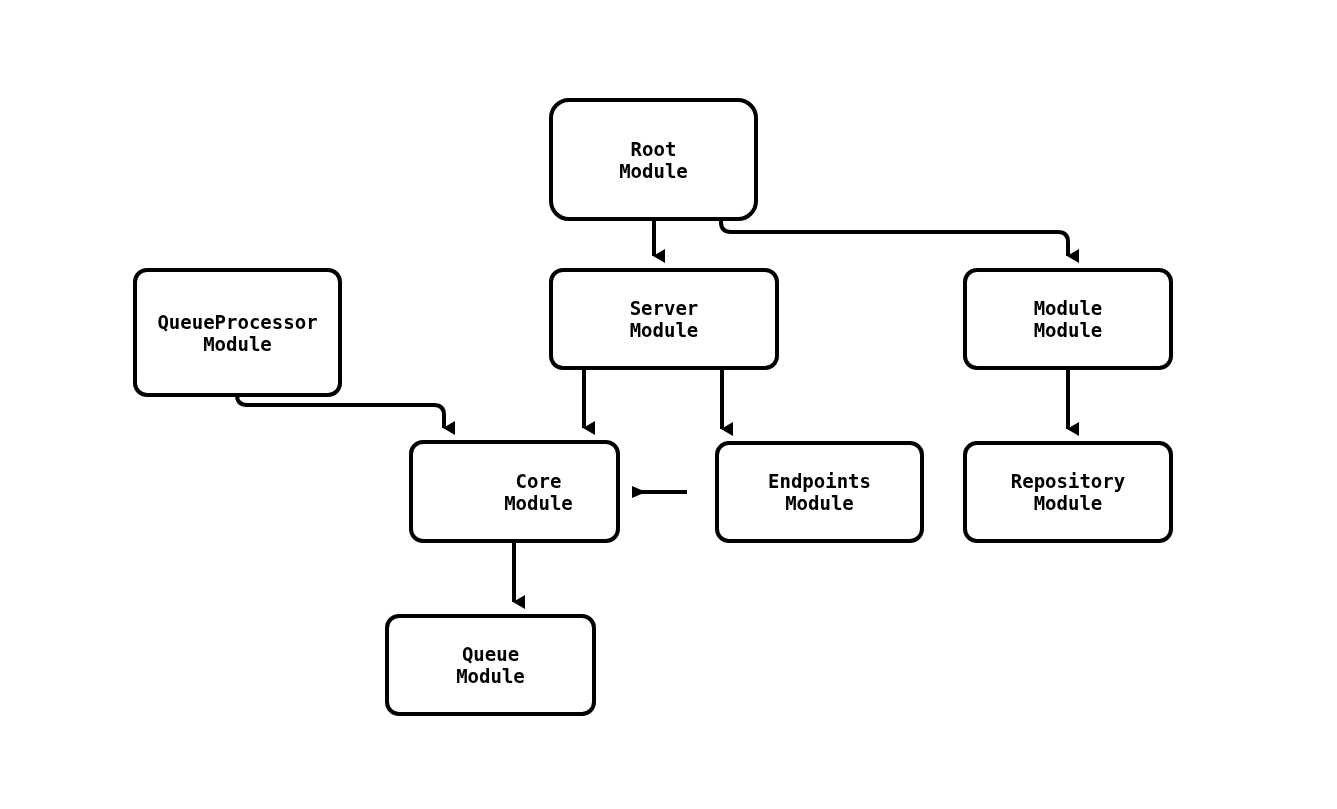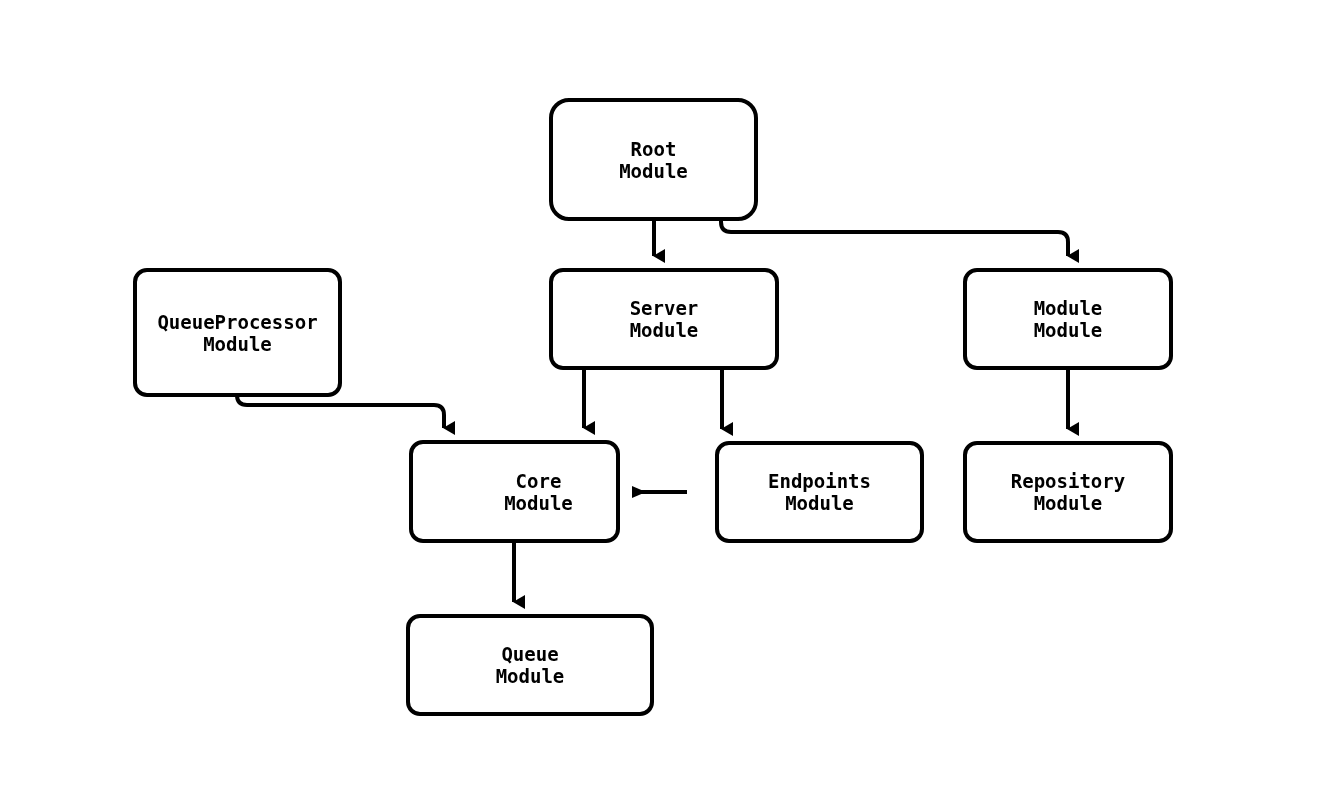--- a/index.html
+++ b/index.html
@@ -117,18 +117,18 @@
   <div class="node" style="left:687px; top:441px; width:209px; height:102px;margin-left:28px;">
     <div class="node-label">Endpoints</div>
     <div class="node-label node-label-line2">Module</div>
   </div>
 
   <div class="node" style="left:963px; top:441px; width:210px; height:102px;">
     <div class="node-label">Repository</div>
     <div class="node-label node-label-line2">Module</div>
   </div>
 
-  <div class="node" style="left:406px; top:614px; width:248px; height:102px;">
+  <div class="node" style="left:385px; top:614px; width:211px; height:102px;">
     <div class="node-label">Queue</div>
     <div class="node-label node-label-line2">Module</div>
   </div>
 
 </div>
 
 </body></html>

